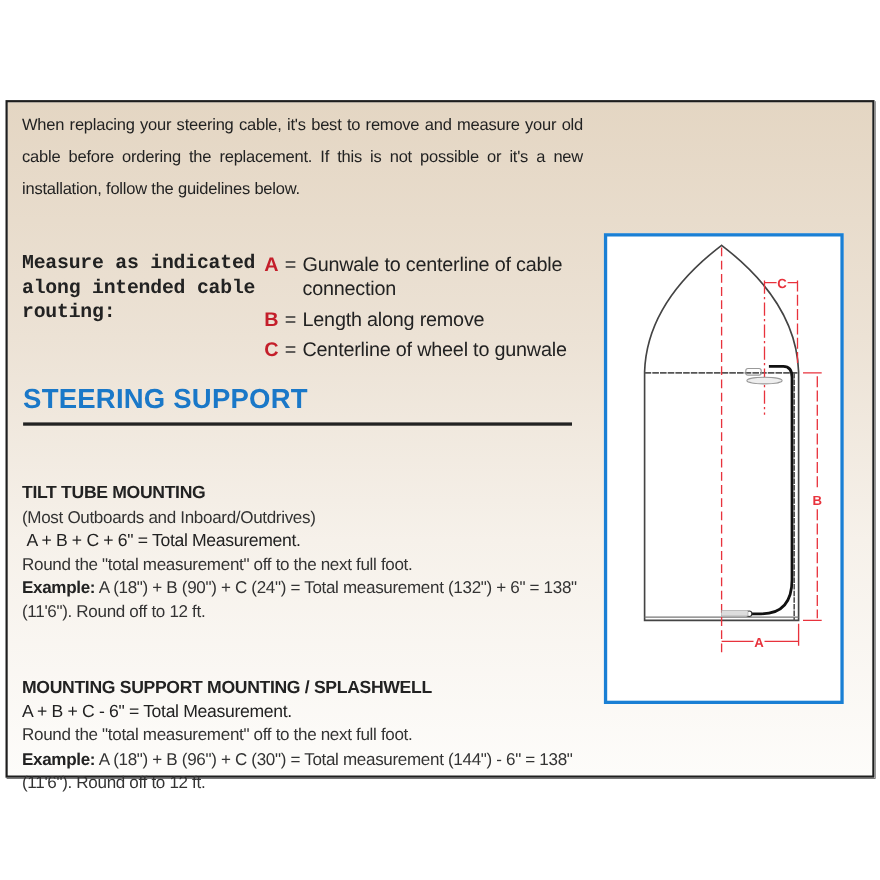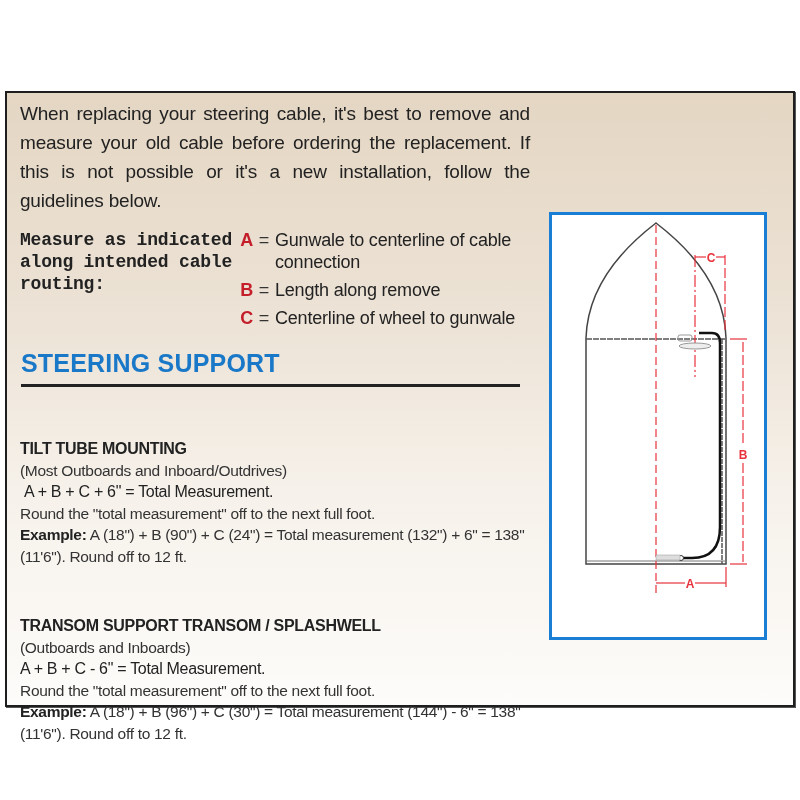--- a/index.html
+++ b/index.html
@@ -8,21 +8,21 @@
       font-family: "Liberation Sans", sans-serif;
     }
     .panel {
       position: absolute; left: 5px; top: 91px; width: 786px; height: 612px;
       border: 2px solid #1e1e1e;
       box-shadow: 1px 1px 0 #555;
       background: linear-gradient(to bottom, #e4d6c3 0%, #ece2d5 35%, #f6f1ea 65%, #fdfcfa 100%);
     }
     .intro {
       position: absolute; left: 13px; top: 6px; width: 510px;
-      font-size: 19px; line-height: 29px; color: #222;
+      font-size: 15px; line-height: 29px; color: #222;
       text-align: justify; letter-spacing: -0.2px;
     }
     .measure-label {
       position: absolute; left: 13px; top: 136px; width: 220px;
       font-size: 18px; font-weight: bold; line-height: 22px; color: #222;
       letter-spacing: -0.2px;
       font-family: Liberation Mono, monospace;
     }
     .defs {
       position: absolute; left: 232px; top: 136px; width: 290px;
@@ -83,22 +83,21 @@
 
   <div class="content">
     <div class="sub">TILT TUBE MOUNTING</div>
     <div>(Most Outboards and Inboard/Outdrives)</div>
     <div class="formula" style="padding-left:4px">A + B + C + 6" = Total Measurement.</div>
     <div>Round the "total measurement" off to the next full foot.</div>
     <div class="ex">
       <b>Example:</b>
       <span>A (18") + B (90") + C (24") = Total measurement (132") + 6" = 138" (11'6"). Round off to 12 ft.</span>
     </div>
-    <div class="sub">TRANSOM SUPPORT TRANSOM / SPLASHWELL</div>
-    <div>(Outboards and Inboards)</div>
+    <div class="sub">MOUNTING SUPPORT MOUNTING / SPLASHWELL</div>
     <div class="formula">A + B + C - 6" = Total Measurement.</div>
     <div>Round the "total measurement" off to the next full foot.</div>
     <div class="ex">
       <b>Example:</b>
       <span>A (18") + B (96") + C (30") = Total measurement (144") - 6" = 138" (11'6"). Round off to 12 ft.</span>
     </div>
   </div>
 
   <div class="diagram">
     <svg width="212" height="422" viewBox="0 0 212 422">

